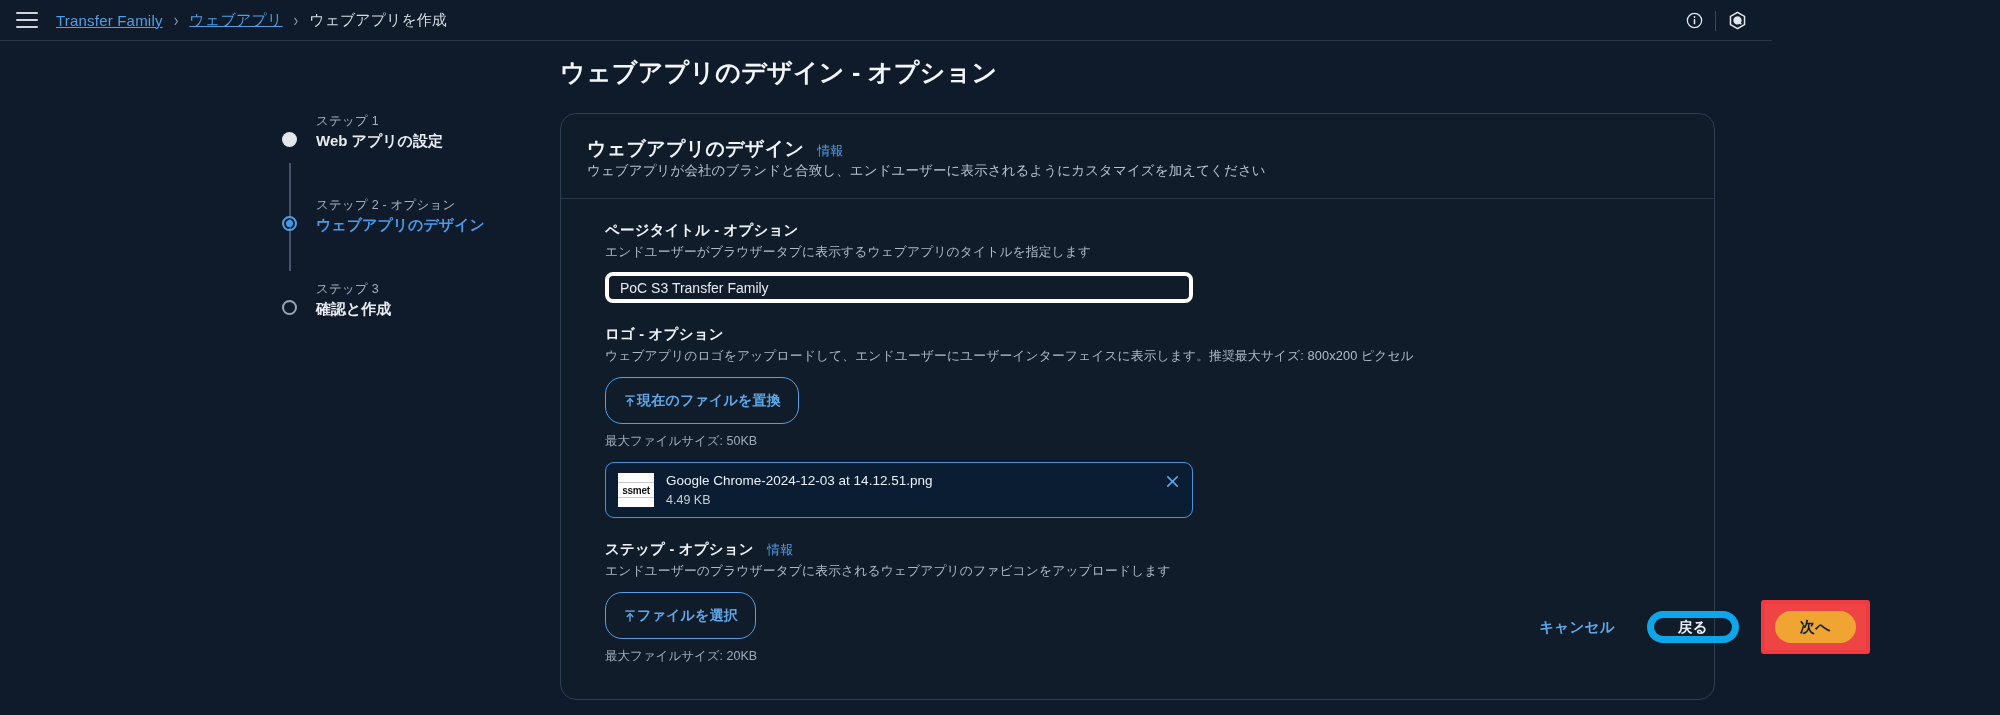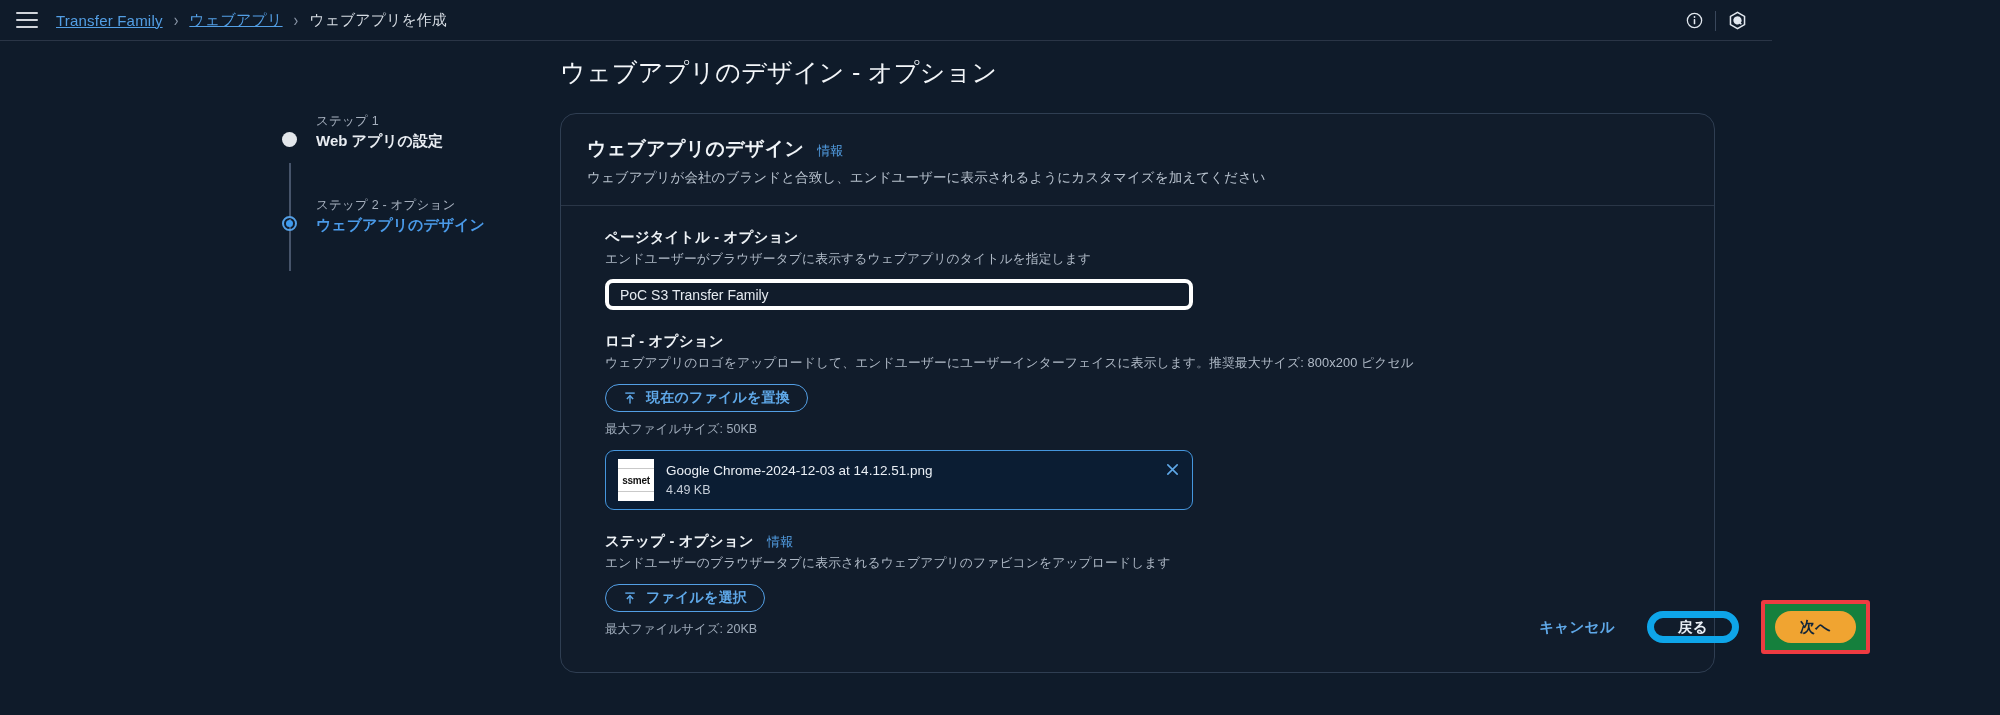--- a/index.html
+++ b/index.html
@@ -64,35 +64,35 @@
     content: ""; width: 7px; height: 7px; border-radius: 50%; background: #3f9bee;
   }
   .bullet.todo { border: 2px solid #9aa5b4; background: transparent; }
   .step-line {
     position: absolute; left: 7px; width: 1.5px; background: #46546a;
   }
 
   
   .main { position: absolute; left: 560px; top: 56px; width: 1160px; }
   .page-title {
-    font-size: 25px; font-weight: 400; color: #f3f6f9; letter-spacing: .3px;
+    font-size: 25px; font-weight: 700; color: #f3f6f9; letter-spacing: .3px;
     margin-bottom: 24px;
   }
 
   .card {
     border: 1px solid #2f3e52; border-radius: 16px;
     background: #111c2b;
     padding: 22px 26px 34px 26px;
     width: 1155px;
   }
   .card-head { display: flex; align-items: baseline; gap: 13px; }
   .card-title { font-size: 19px; font-weight: 700; color: #f0f4f8; letter-spacing: .3px; }
   .info-link { font-size: 13px; color: #539fe5; text-decoration: none; cursor: pointer; }
   .card-sub {
-    font-size: 13.5px; color: #b8c2ce; margin-top: 7px; letter-spacing: .1px;
+    font-size: 13.5px; color: #b8c2ce; margin-top: 0; letter-spacing: .1px;
   }
   .card-divider { height: 1px; background: #2a3647; margin: 18px -26px 0 -26px; }
 
   .field { margin-top: 22px; padding-left: 18px; }
   .field-label { font-size: 14.5px; font-weight: 700; color: #eef2f6; letter-spacing: .2px; }
   .field-label .info-link { font-weight: 400; margin-left: 9px; }
   .field-desc { font-size: 12.8px; color: #b0bac7; margin-top: 4px; letter-spacing: .1px; }
 
   .text-input {
     margin-top: 11px;
@@ -101,43 +101,43 @@
     border: 4px solid #ffffff;
     border-radius: 8px;
     color: #e6ebf1; font-size: 14px;
     padding: 0 11px;
     font-family: "Liberation Sans", sans-serif;
     outline: none;
   }
 
   .btn-outline {
     margin-top: 12px;
-    display: inline-flex; align-items: center; gap: 9px;
-    height: 28px; padding: 0 17px;
+    display: inline-flex; align-items: center; 
+    height: 47px; padding: 0 17px;
     border: 1px solid #539fe5; border-radius: 17px;
     color: #5fa8e8; background: transparent;
     font-size: 14px; font-weight: 700; cursor: pointer;
     font-family: "Liberation Sans", sans-serif;
     letter-spacing: .2px;
     text-align: center;
   }
   .hint { font-size: 12.5px; color: #9fabba; margin-top: 9px; }
 
   .file-card {
     margin-top: 12px;
     position: relative;
     width: 588px; min-height: 52px;
     background: #0b1d33;
     border: 1.5px solid #4596dd;
     border-radius: 9px;
     display: flex; align-items: center;
     padding: 8px 12px;
   }
   .thumb {
-    width: 36px; height: 42px; flex: 0 0 36px;
+    width: 36px; height: 34px; flex: 0 0 36px;
     background: #ffffff; margin-right: 12px;
     position: relative; overflow: hidden;
     display: flex; align-items: center; justify-content: center;
   }
   .thumb-text {
     color: #111; font-size: 10px; font-weight: 700;
     font-family: "Liberation Sans", sans-serif;
     white-space: nowrap; letter-spacing: -.3px;
   }
   .thumb::before, .thumb::after {
@@ -169,21 +169,21 @@
     border: 7px solid #0ea5e9; border-radius: 17px;
     background: transparent; color: #e8eef5;
     font-size: 14.5px; font-weight: 700; cursor: pointer;
     font-family: "Liberation Sans", sans-serif; letter-spacing:.3px;
   }
   .next-wrap {
     margin-left: 22px;
     border: 4px solid #ef3b41; border-radius: 3px;
     padding: 7px 10px;
     display: flex; align-items: center; justify-content: center;
-    background: #15803d;
+    background: #ef4444;
   }
   .btn-next {
     height: 32px; padding: 0 25px;
     border: none; border-radius: 17px;
     background: #f0a431; color: #10253a;
     font-size: 15px; font-weight: 700; cursor: pointer;
     font-family: "Liberation Sans", sans-serif; letter-spacing:.4px;
   }
   .upload-ico { display:inline-block; width: 14px; height: 14px; }
 </style>
@@ -232,20 +232,25 @@
     <div class="step-kicker">ステップ 1</div>
     <div class="step-title">Web アプリの設定</div>
   </div>
 
   <div class="step-row" style="margin-bottom:22px;">
     <div class="bullet current"></div>
     <div class="step-kicker">ステップ 2 - オプション</div>
     <div class="step-title active">ウェブアプリのデザイン</div>
   </div>
 
+  <div class="step-row">
+    <div class="bullet todo"></div>
+    <div class="step-kicker">ステップ 3</div>
+    <div class="step-title">確認と作成</div>
+  </div>
 </div>
 
 <div class="main">
   <div class="page-title">ウェブアプリのデザイン - オプション</div>
 
   <div class="card">
     <div class="card-head">
       <span class="card-title">ウェブアプリのデザイン</span>
       <span class="info-link">情報</span>
     </div>

